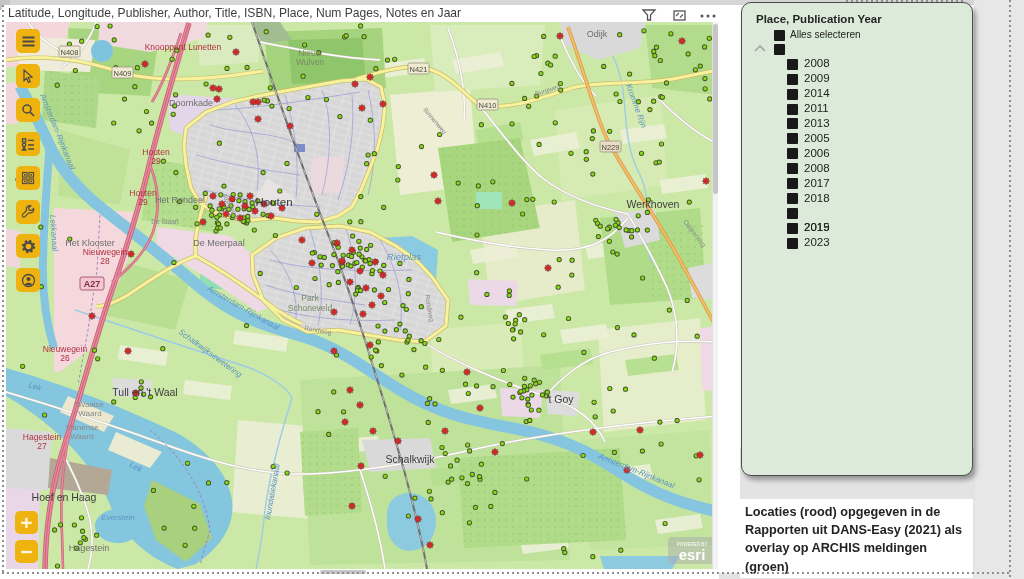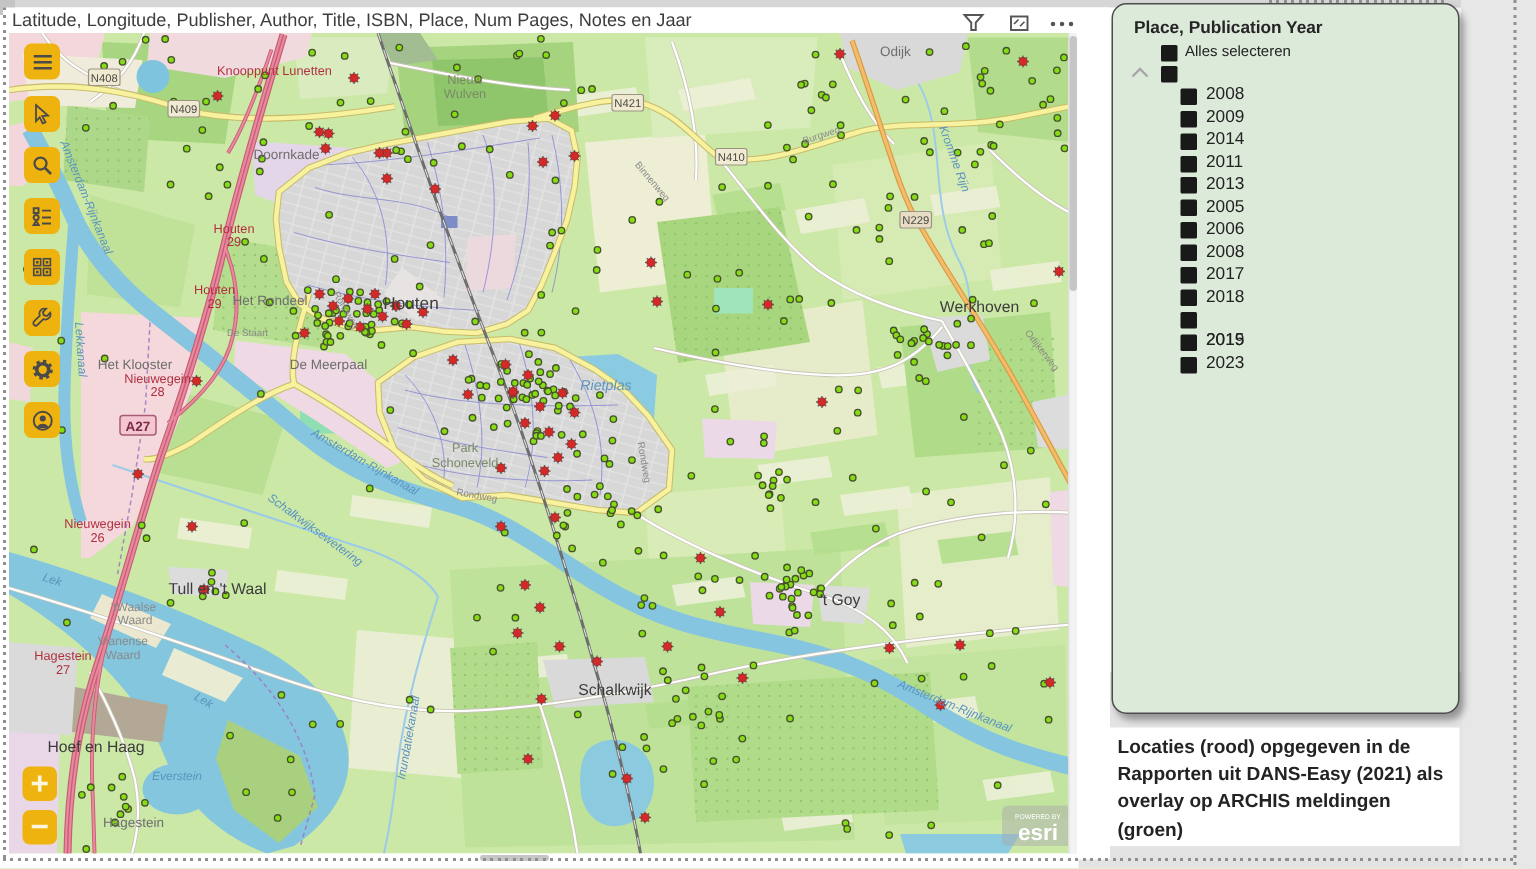--- a/index.html
+++ b/index.html
@@ -940,20 +940,20 @@
  <div class="cb" style="left:45px;top:190.0px"></div>
  <div class="yr" style="left:62px;top:188.5px">2018</div>
  <div class="cb" style="left:45px;top:204.9px"></div>
  <div class="yr" style="left:62px;top:218px">2019</div>
  <div class="cb" style="left:45px;top:219.8px"></div>
  <div class="yr" style="left:62px;top:218.3px">2015</div>
  <div class="cb" style="left:45px;top:234.7px"></div>
  <div class="yr" style="left:62px;top:233.2px">2023</div>
 </div>
 
-<div class="abs" style="left:740px;top:485px;width:233px;height:79px;background:#fff">
+<div class="abs" style="left:740px;top:499px;width:233px;height:79px;background:#fff">
  <div style="position:absolute;left:5px;top:4px;font-size:12.7px;font-weight:bold;color:#232323;line-height:18.2px;white-space:nowrap">Locaties (rood) opgegeven in de<br>Rapporten uit DANS-Easy (2021) als<br>overlay op ARCHIS meldingen<br>(groen)</div>
 </div>
 
 <div class="abs" style="left:2px;top:5px;width:2px;height:568px;background-image:repeating-linear-gradient(to bottom,#8f8f8f 0 2px,transparent 2px 5px)"></div>
 <div class="abs" style="left:2px;top:572px;width:1008px;height:2px;background-image:repeating-linear-gradient(to right,#8f8f8f 0 2px,transparent 2px 5px)"></div>
 <div class="abs" style="left:1009px;top:0;width:2px;height:579px;background-image:repeating-linear-gradient(to bottom,#8f8f8f 0 2px,transparent 2px 5px)"></div>
 <div class="abs" style="left:846px;top:0;width:120px;height:2px;background-image:repeating-linear-gradient(to right,#8f8f8f 0 2px,transparent 2px 5px)"></div>
 
 </body></html>

